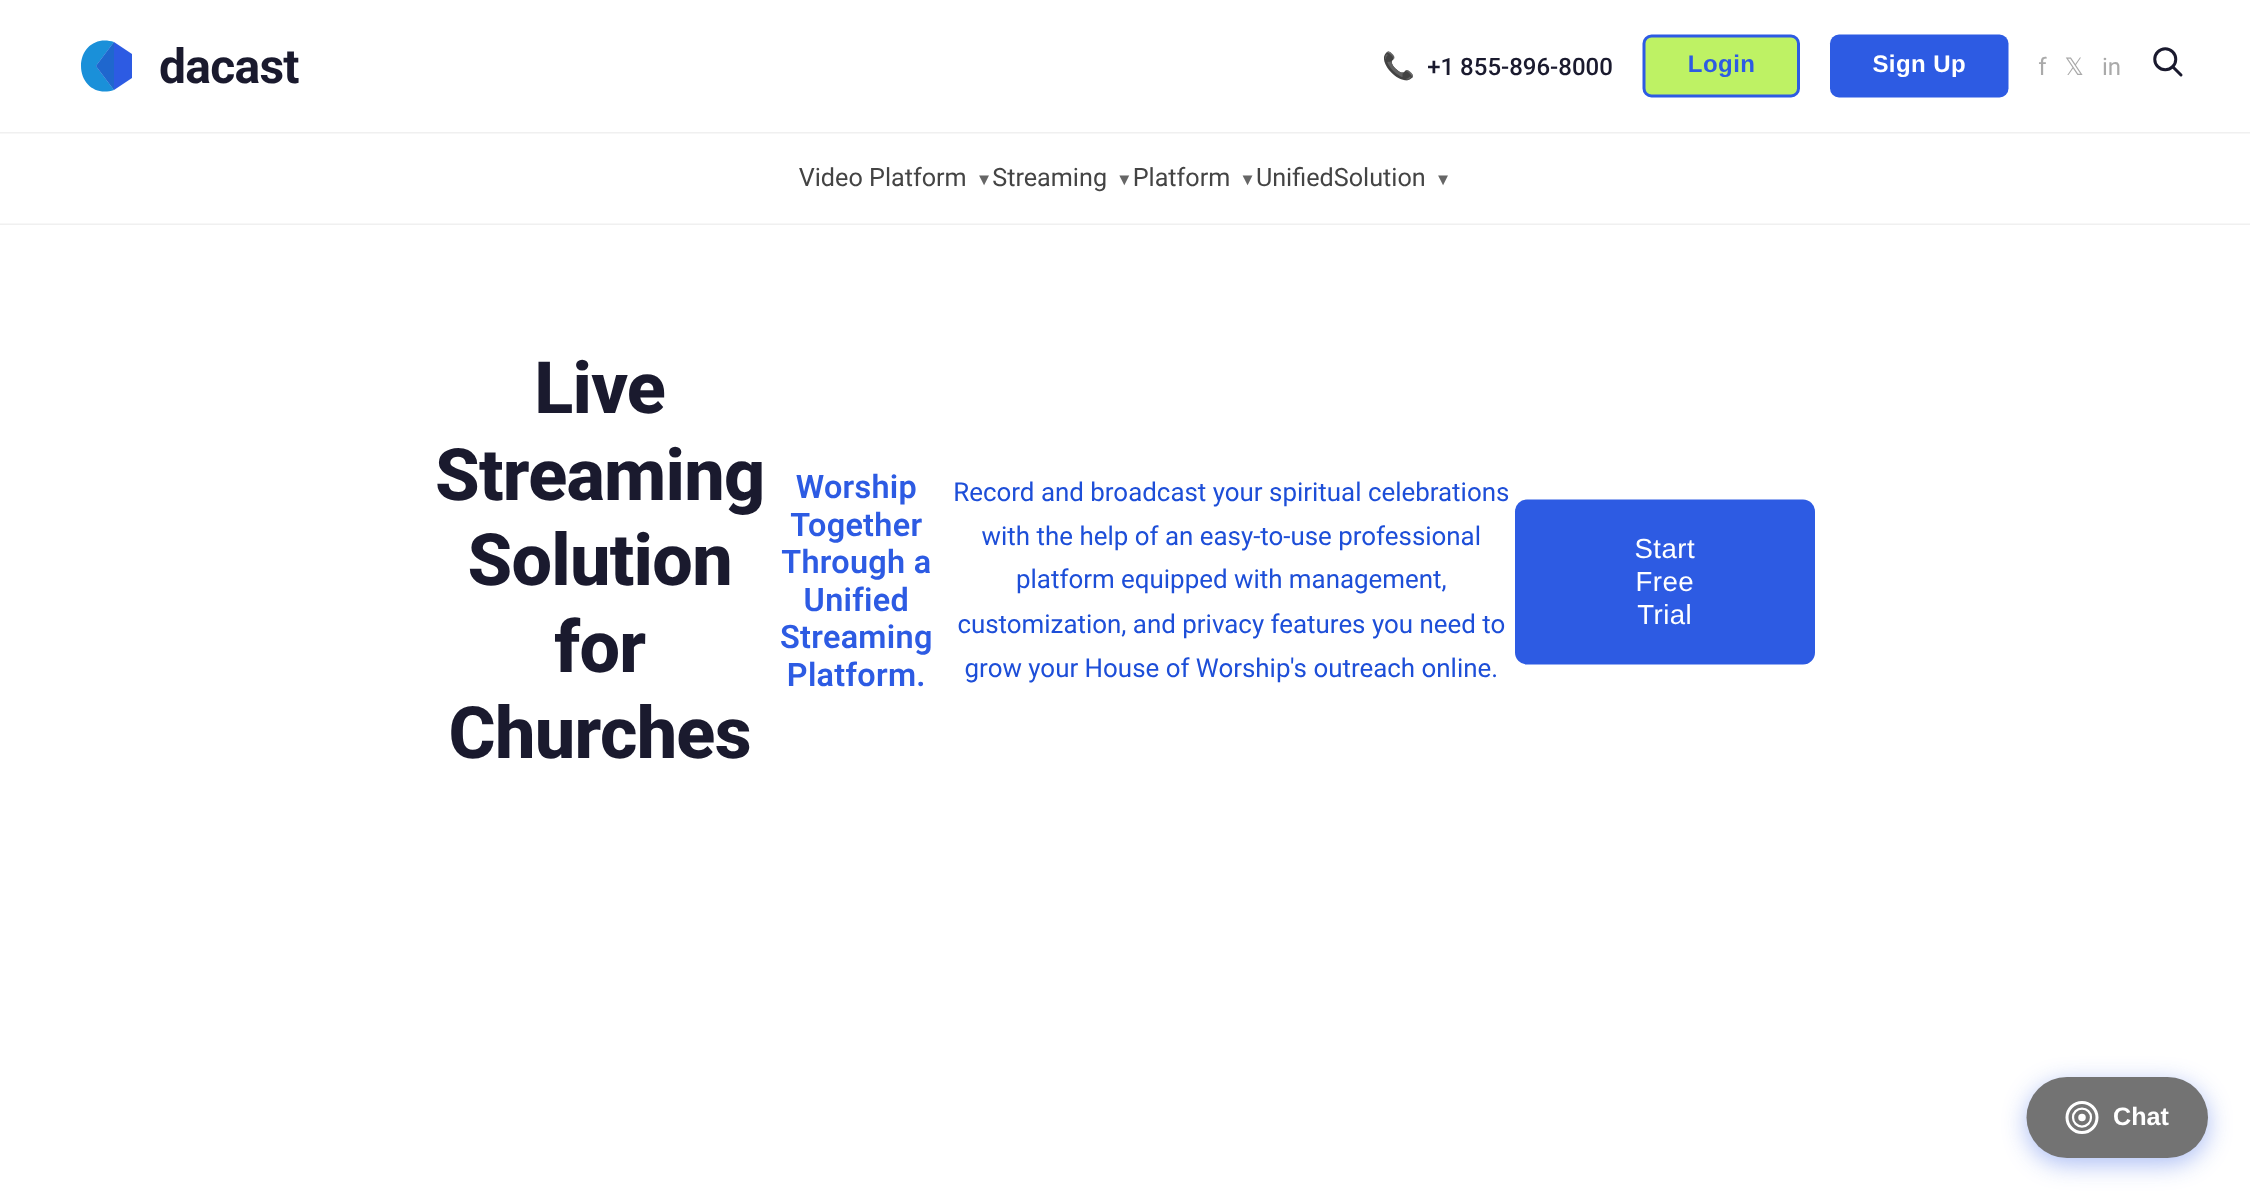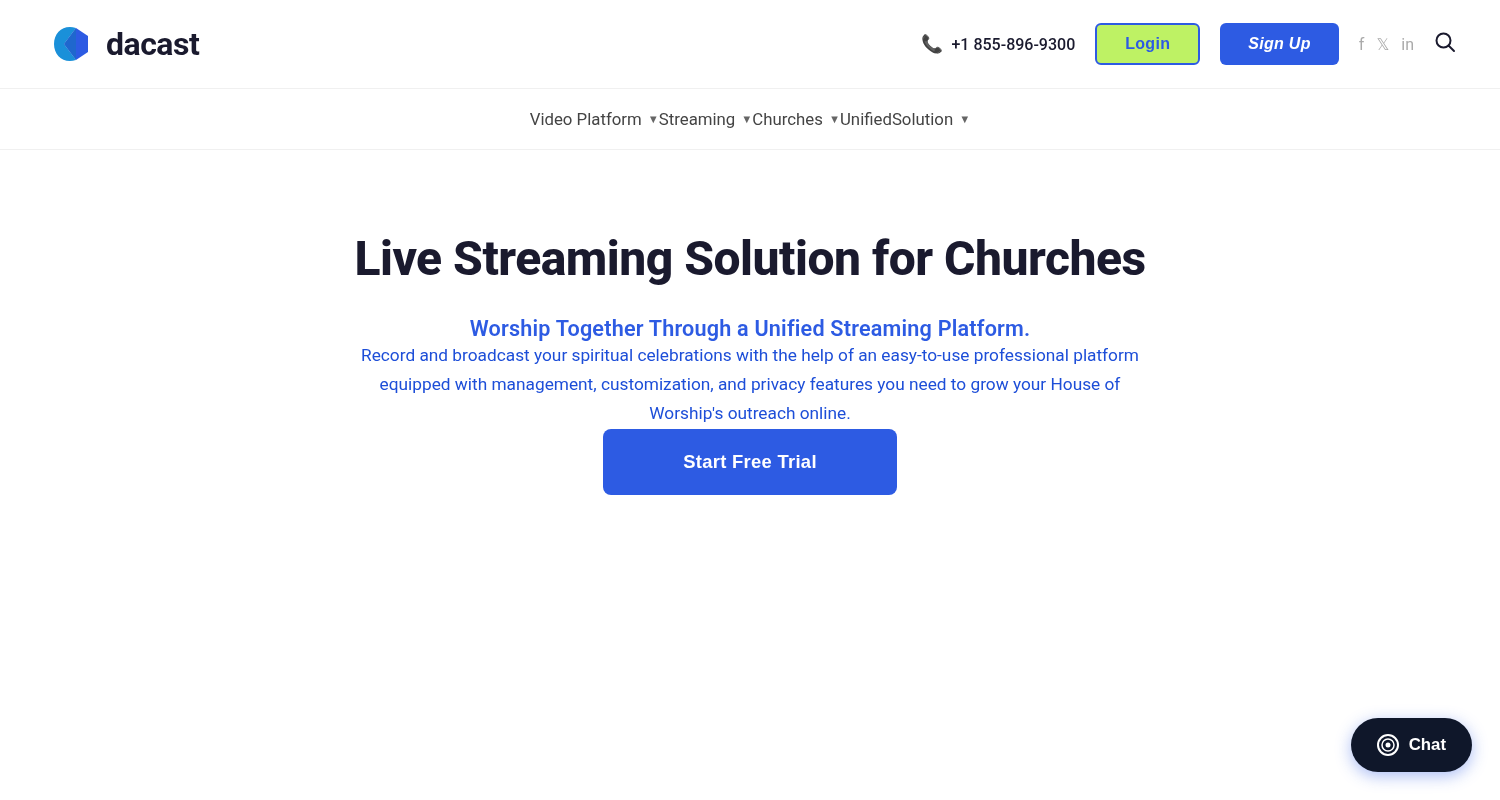--- a/index.html
+++ b/index.html
@@ -79,21 +79,20 @@
     .btn-signup {
       padding: 12px 28px;
       border: none;
       background: #2d5be3;
       color: #ffffff;
       font-size: 1rem;
       font-weight: 700;
       border-radius: 6px;
       cursor: pointer;
       letter-spacing: 0.3px;
-      font-style: italic;
     }
 
     .social-icons {
       display: flex;
       align-items: center;
       gap: 12px;
       color: #888;
       font-size: 1.1rem;
     }
 
@@ -130,21 +129,21 @@
     }
 
     .nav-chevron {
       font-size: 0.7rem;
       color: #666;
     }
 
     
     .hero {
       display: flex;
-      flex-direction: column;
+      flex-direction: row;
       align-items: center;
       text-align: center;
       padding: 80px 40px 60px;
       max-width: 1000px;
       margin: 0 auto;
       justify-content: flex-end;
     }
 
     .hero-title {
       font-size: 3rem;
@@ -167,33 +166,33 @@
       color: #1d4ed8;
       line-height: 1.7;
       max-width: 780px;
     }
 
     .btn-trial {
       padding: 22px 80px;
       background: #2d5be3;
       color: #ffffff;
       font-size: 1.15rem;
-      font-weight: 700;
+      font-weight: 400;
       border: none;
       border-radius: 8px;
       cursor: pointer;
       letter-spacing: 0.3px;
     }
 
     
     .chat-button {
       position: fixed;
       bottom: 28px;
       right: 28px;
-      background: #0f172a;
+      background: #737373;
       color: #ffffff;
       border: none;
       border-radius: 50px;
       padding: 16px 26px;
       font-size: 1.05rem;
       font-weight: 600;
       cursor: pointer;
       display: flex;
       align-items: center;
       gap: 10px;
@@ -221,21 +220,21 @@
       <path d="M10 26 C10 14 20 6 32 10 L20 26 L32 42 C20 46 10 38 10 26Z" fill="#1a90d9"></path>
       <path d="M32 10 L44 18 L44 34 L32 42 L20 26Z" fill="#2d5be3"></path>
       <path d="M20 26 L32 10 L32 42Z" fill="#1570c0" opacity="0.6"></path>
     </svg>
     <span class="logo-text">dacast</span>
   </div>
 
   <div class="header-right">
     <div class="phone-area">
       <span class="phone-icon">📞</span>
-      <span>+1 855-896-9300</span>
+      <span>+1 855-896-8000</span>
     </div>
 
     <button class="btn-login">Login</button>
     <button class="btn-signup">Sign Up</button>
 
     <div class="social-icons">
       <span class="social-icon">f</span>
       <span class="social-icon">𝕏</span>
       <span class="social-icon">in</span>
     </div>
@@ -252,21 +251,21 @@
 <nav class="nav">
   <div class="nav-item">
     <span>Video Platform</span>
     <span class="nav-chevron">▼</span>
   </div>
   <div class="nav-item">
     <span>Streaming</span>
     <span class="nav-chevron">▼</span>
   </div>
   <div class="nav-item">
-    <span>Churches</span>
+    <span>Platform</span>
     <span class="nav-chevron">▼</span>
   </div>
   <div class="nav-item">
     <span>Unified</span>
   </div>
   <div class="nav-item">
     <span>Solution</span>
     <span class="nav-chevron">▼</span>
   </div>
 </nav>

